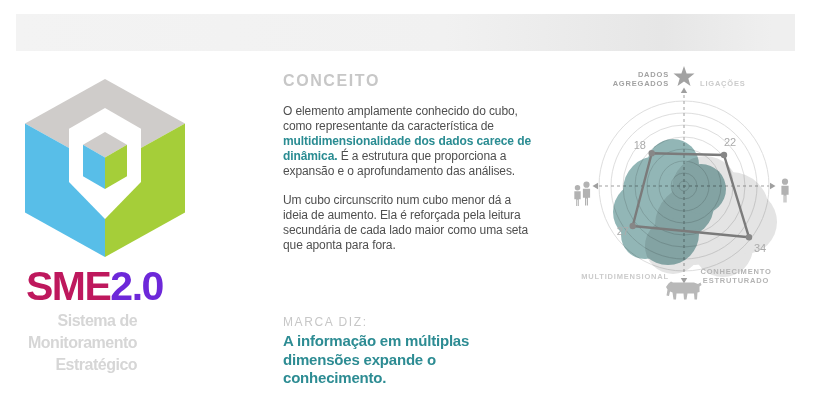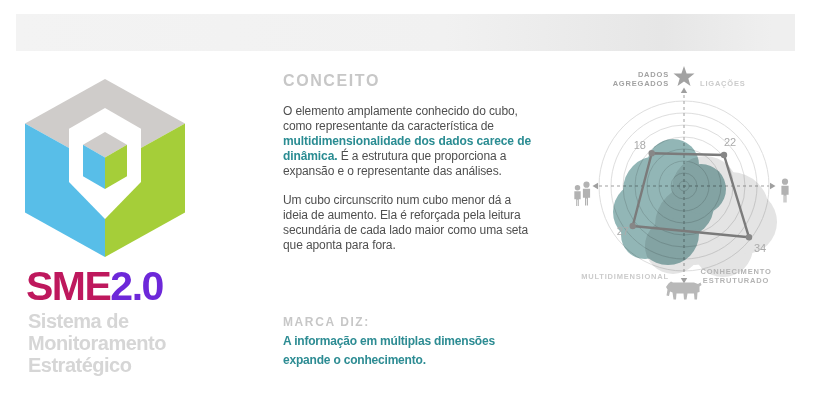--- a/index.html
+++ b/index.html
@@ -12,40 +12,40 @@
     background:linear-gradient(90deg,#f3f3f3 0%,#f1f1f1 55%,#e6e6e6 83%,#efefef 97%);
   }
   .logo-cube { position:absolute; left:25px; top:78px; }
   .brand-title {
     position:absolute; left:26px; top:264px; font-size:41px; font-weight:bold;
     letter-spacing:-1.5px; line-height:44px; white-space:nowrap;
   }
   .brand-title .t-blue  { color:#be185d; }
   .brand-title .t-green { color:#6d28d9; }
   .brand-subtitle {
-    position:absolute; left:28px; top:310px; font-size:20px; font-weight:bold;
-    color:#d6d6d6; line-height:22px; letter-spacing:-0.5px;
+    position:absolute; left:28px; top:310px; font-size:16px; font-weight:bold;
+    color:#d6d6d6; line-height:22px; letter-spacing:-0.5px;text-align:right;
   }
   .concept-col { position:absolute; left:283px; top:72px; width:252px; }
   .sec-heading {
     font-size:16px; font-weight:bold; letter-spacing:1.6px; color:#c7c7c7;
     margin:0 0 14px 0;
   }
   .concept-col p {
     font-size:12px; line-height:15px; color:#4f4f4f; letter-spacing:-0.1px;
     margin:0 0 14px 0;
   }
   .hl { color:#2A8C92; font-weight:bold;text-align:center; }
   .marca-heading {
-    position:absolute; left:283px; top:315px; font-size:12px; font-weight:bold;
+    position:absolute; left:283px; top:315px; font-size:12px; font-weight:normal;
     letter-spacing:1.6px; color:#c7c7c7;
   }
   .statement {
     position:absolute; left:283px; top:332px; width:235px;
-    font-size:12px; font-weight:bold; color:#2D8C93; line-height:18.5px;
+    font-size:15px; font-weight:bold; color:#2D8C93; line-height:18.5px;
     letter-spacing:-0.2px;
   }
   .chart { position:absolute; left:573px; top:62px; }
   .chart text { font-family:"Liberation Sans", sans-serif; }
   .blend { mix-blend-mode:multiply; }
 </style>
 </head>
 <body>
 
 <div class="stage">
@@ -68,21 +68,21 @@
     <span class="t-blue">SME</span><span class="t-green">2.0</span>
   </div>
   <div class="brand-subtitle">
     <div>Sistema de</div>
     <div>Monitoramento</div>
     <div>Estratégico</div>
   </div>
 
   <div class="concept-col">
     <div class="sec-heading">CONCEITO</div>
-    <p><span>O elemento amplamente conhecido do cubo, como representante da característica de </span><span class="hl">multidimensionalidade dos dados carece de dinâmica.</span><span> É a estrutura que proporciona a expansão e o representante das análises.</span></p>
+    <p><span>O elemento amplamente conhecido do cubo, como representante da característica de </span><span class="hl">multidimensionalidade dos dados carece de dinâmica.</span><span> É a estrutura que proporciona a expansão e o aprofundamento das análises.</span></p>
     <p>Um cubo circunscrito num cubo menor dá a ideia de aumento. Ela é reforçada pela leitura secundária de cada lado maior como uma seta que aponta para fora.</p>
   </div>
 
   <div class="marca-heading">MARCA DIZ:</div>
   <div class="statement">A informação em múltiplas dimensões expande o conhecimento.</div>
 
   <svg class="chart" width="240" height="252" viewBox="0 0 240 252">
 
     <g stroke="#dedede" stroke-width="1" fill="none">
       <circle cx="111" cy="124" r="5"></circle>

